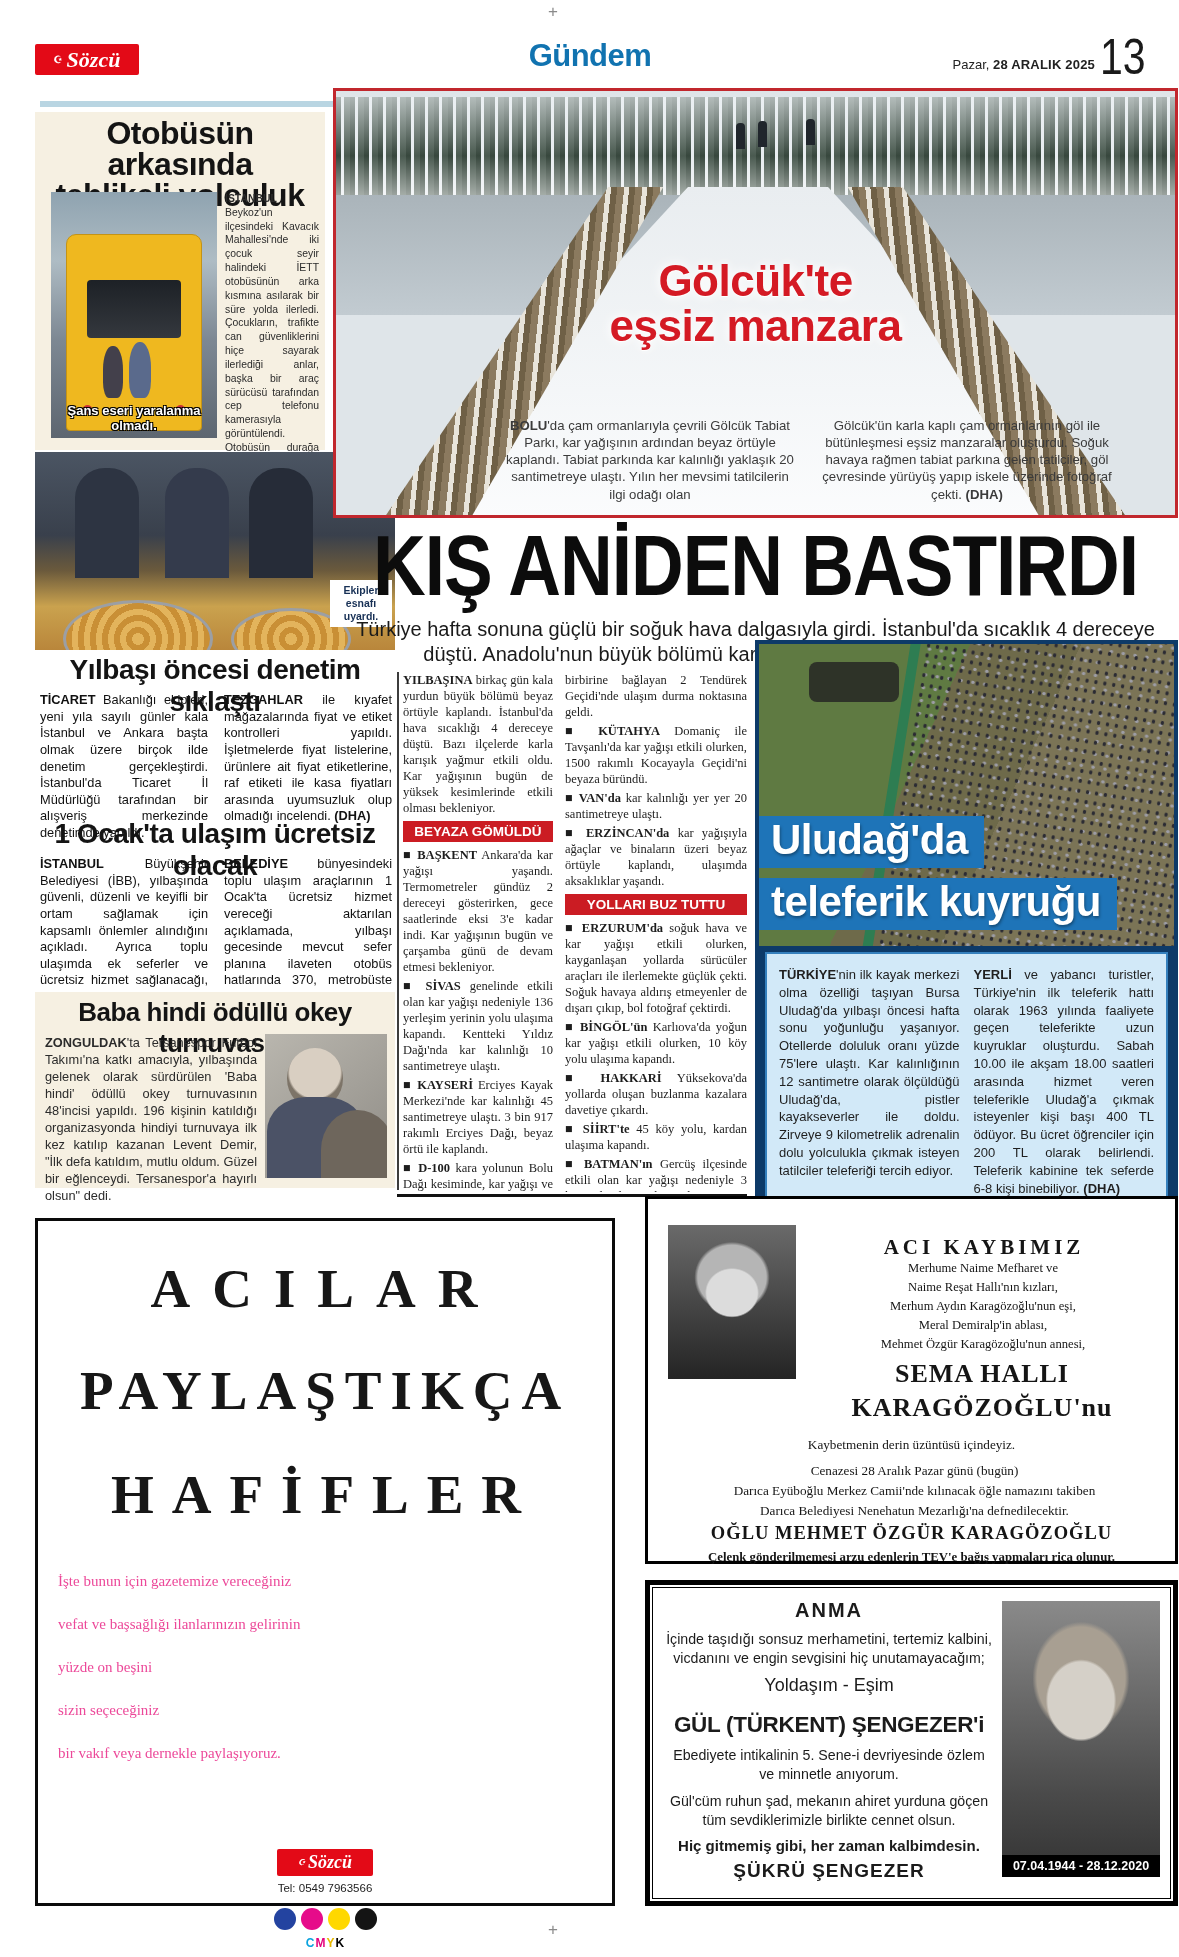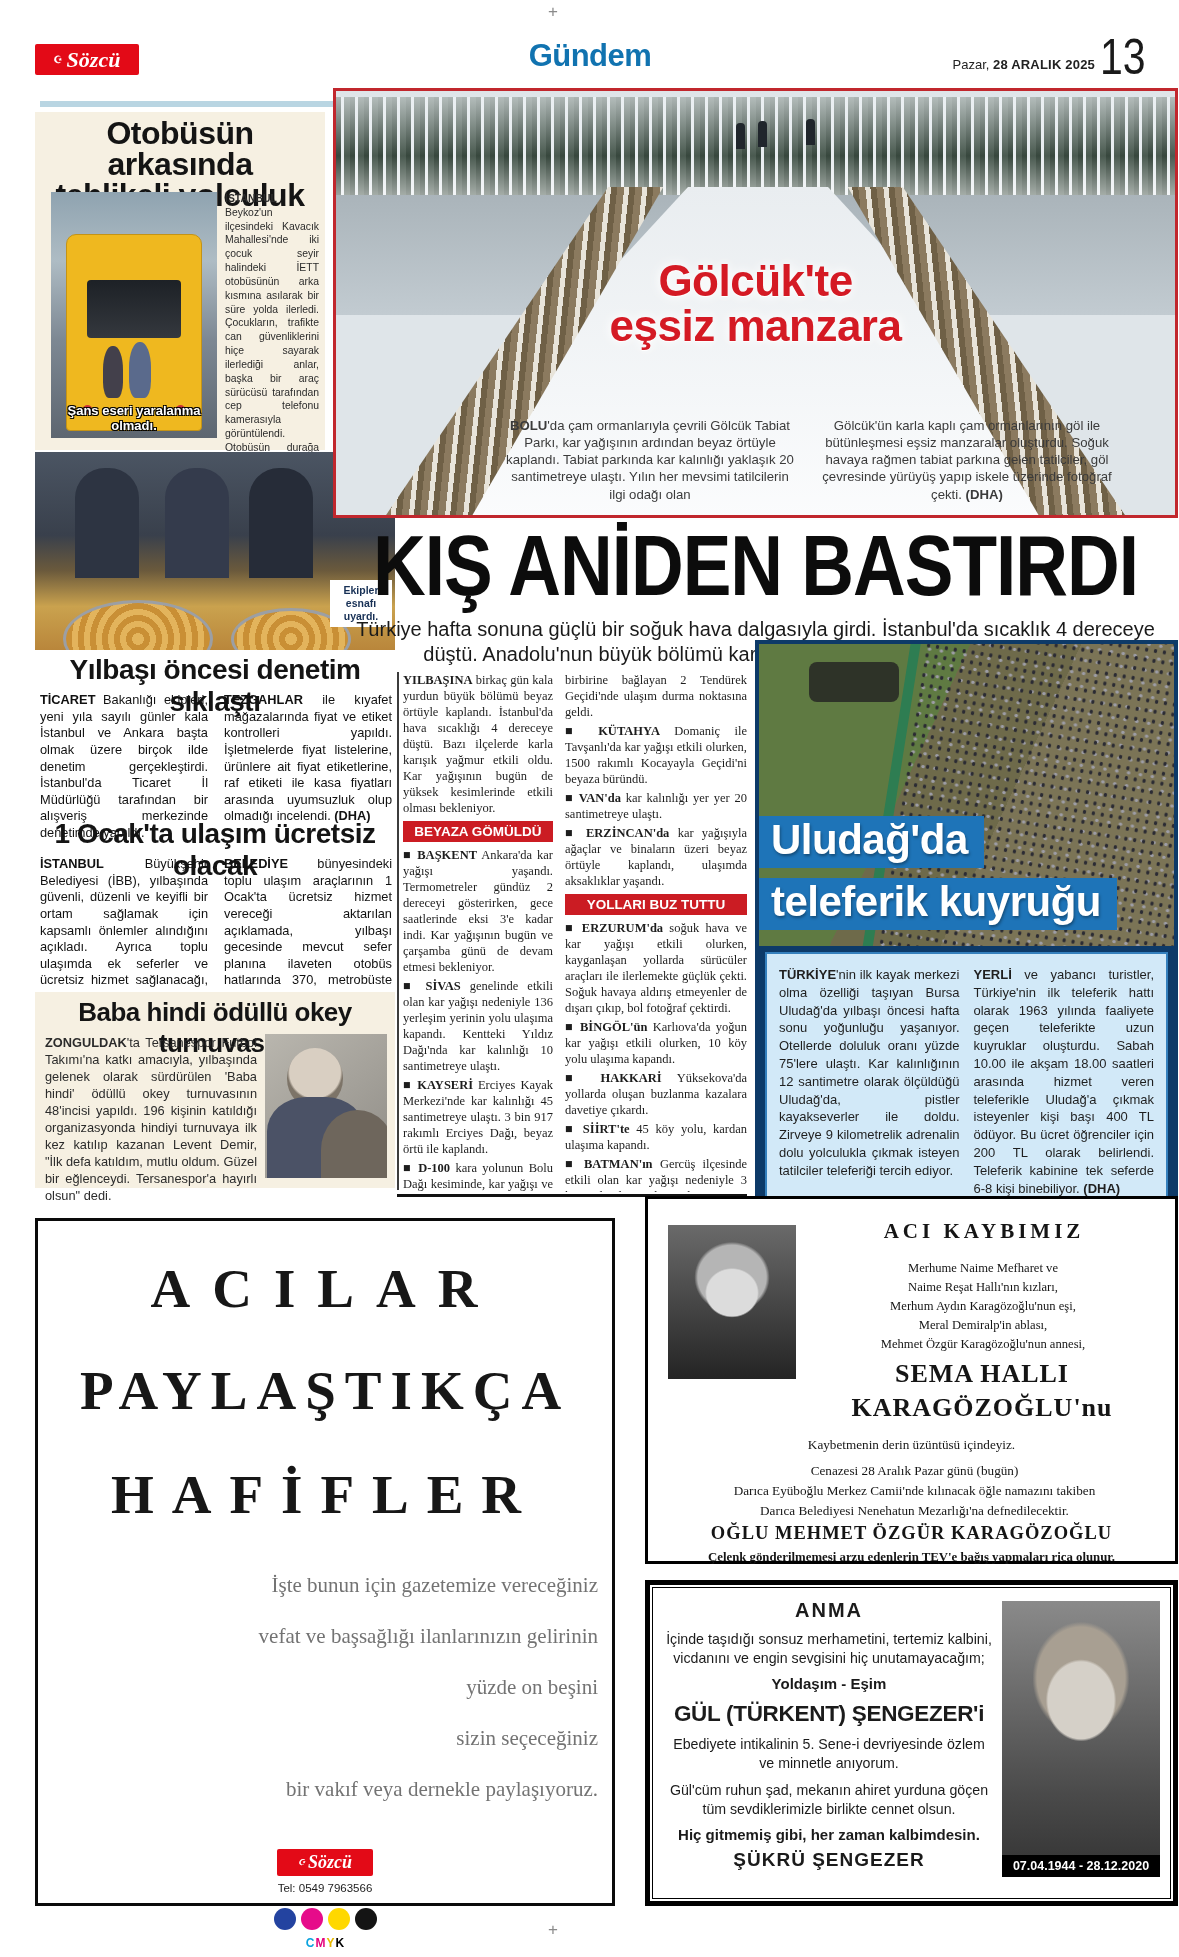--- a/index.html
+++ b/index.html
@@ -113,46 +113,46 @@
            padding:12px 12px;display:flex;gap:14px;}
   #u-panel .col{flex:1;font-size:13px;line-height:1.37;color:#1f1f1f;text-align:justify;}
 
   
   #ad-box{left:35px;top:1218px;width:580px;height:688px;border:3px solid #0a0a0a;background:#fff;
           font-family:"Liberation Serif",serif;color:#171717;}
   .ad-big{position:absolute;left:0;width:100%;text-align:center;font-size:55px;font-weight:bold;}
   #ad-l1{top:36px;letter-spacing:22px;}
   #ad-l2{top:138px;letter-spacing:9px;}
   #ad-l3{top:242px;letter-spacing:18px;}
-  #ad-paras{position:absolute;left:20px;top:352px;width:540px;text-align:right;font-size:21px;color:#737373;}
+  #ad-paras{position:absolute;left:20px;top:352px;width:540px;text-align:left;font-size:15px;color:#ec4899;}
   #ad-paras p{margin:0 0 26px;}
   #ad-logo{position:absolute;left:50%;top:628px;transform:translateX(-50%);width:96px;height:27px;font-size:18px;}
   #ad-tel{position:absolute;left:0;top:661px;width:100%;text-align:center;font-size:11.5px;color:#222;
           font-family:"Liberation Sans",sans-serif;}
 
   #obit1{left:645px;top:1196px;width:533px;height:368px;border:3px solid #000;background:#fff;
          font-family:"Liberation Serif",serif;color:#151515;}
   #o1-photo{left:20px;top:26px;width:128px;height:154px;
      background:radial-gradient(ellipse 34% 26% at 50% 44%,#dcdcdc 0 58%,transparent 62%),
                 radial-gradient(ellipse 46% 36% at 50% 34%,#b5b5b5 0 58%,transparent 64%),
                 linear-gradient(180deg,#6a6a6a,#242424);}
-  #o1-head{left:158px;top:20px;width:356px;font-size:21px;font-weight:bold;letter-spacing:4px;}
+  #o1-head{left:158px;top:36px;width:356px;font-size:21px;font-weight:bold;letter-spacing:4px;}
   #o1-intro{left:154px;top:60px;width:362px;font-size:12.6px;line-height:1.5;}
   #o1-name{left:150px;top:158px;width:368px;font-size:26px;font-weight:bold;line-height:1.3;letter-spacing:1px;}
   #o1-grief{left:0;top:238px;width:100%;font-size:13.2px;}
   #o1-funeral{left:20px;top:262px;width:493px;font-size:13.2px;line-height:1.5;}
   #o1-son{left:0;top:324px;width:100%;font-size:18.5px;font-weight:bold;letter-spacing:1px;}
   #o1-wreath{left:0;top:351px;width:100%;font-size:12.8px;font-weight:bold;}
 
   #obit2{left:645px;top:1580px;width:533px;height:326px;border:5px solid #000;background:#fff;padding-left:48px;}
   #obit2 .inner{position:absolute;inset:2px;border:1px solid #000;}
   #o2-left{position:absolute;left:16px;top:12px;width:326px;text-align:center;color:#1b1b1b;}
   #o2-head{font-size:20px;font-weight:bold;letter-spacing:2px;margin:2px 0 8px;}
   .o2p{font-size:14.2px;line-height:1.32;margin:0 0 8px;}
-  #o2-rel{font-size:15px;font-weight:bold;margin:2px 0 9px;}
+  #o2-rel{font-size:18px;font-weight:normal;margin:2px 0 16px;}
   #o2-name{font-size:22.5px;font-weight:bold;margin:0 0 8px;letter-spacing:-0.3px;}
   #o2-p4{font-size:15px;font-weight:bold;margin:4px 0 6px;}
   #o2-sig{font-size:19px;font-weight:bold;letter-spacing:1px;}
   #o2-photo{position:absolute;left:352px;top:16px;width:158px;height:276px;
      background:radial-gradient(ellipse 36% 24% at 50% 36%,#d5d0c8 0 58%,transparent 62%),
                 radial-gradient(ellipse 48% 32% at 50% 28%,#a89f92 0 58%,transparent 64%),
                 linear-gradient(180deg,#8a8a8a,#4a4a4a 70%,#333);}
   #o2-dates{position:absolute;left:0;bottom:0;width:100%;background:#000;color:#fff;font-size:12.5px;
             font-weight:bold;text-align:center;line-height:22px;}
 

